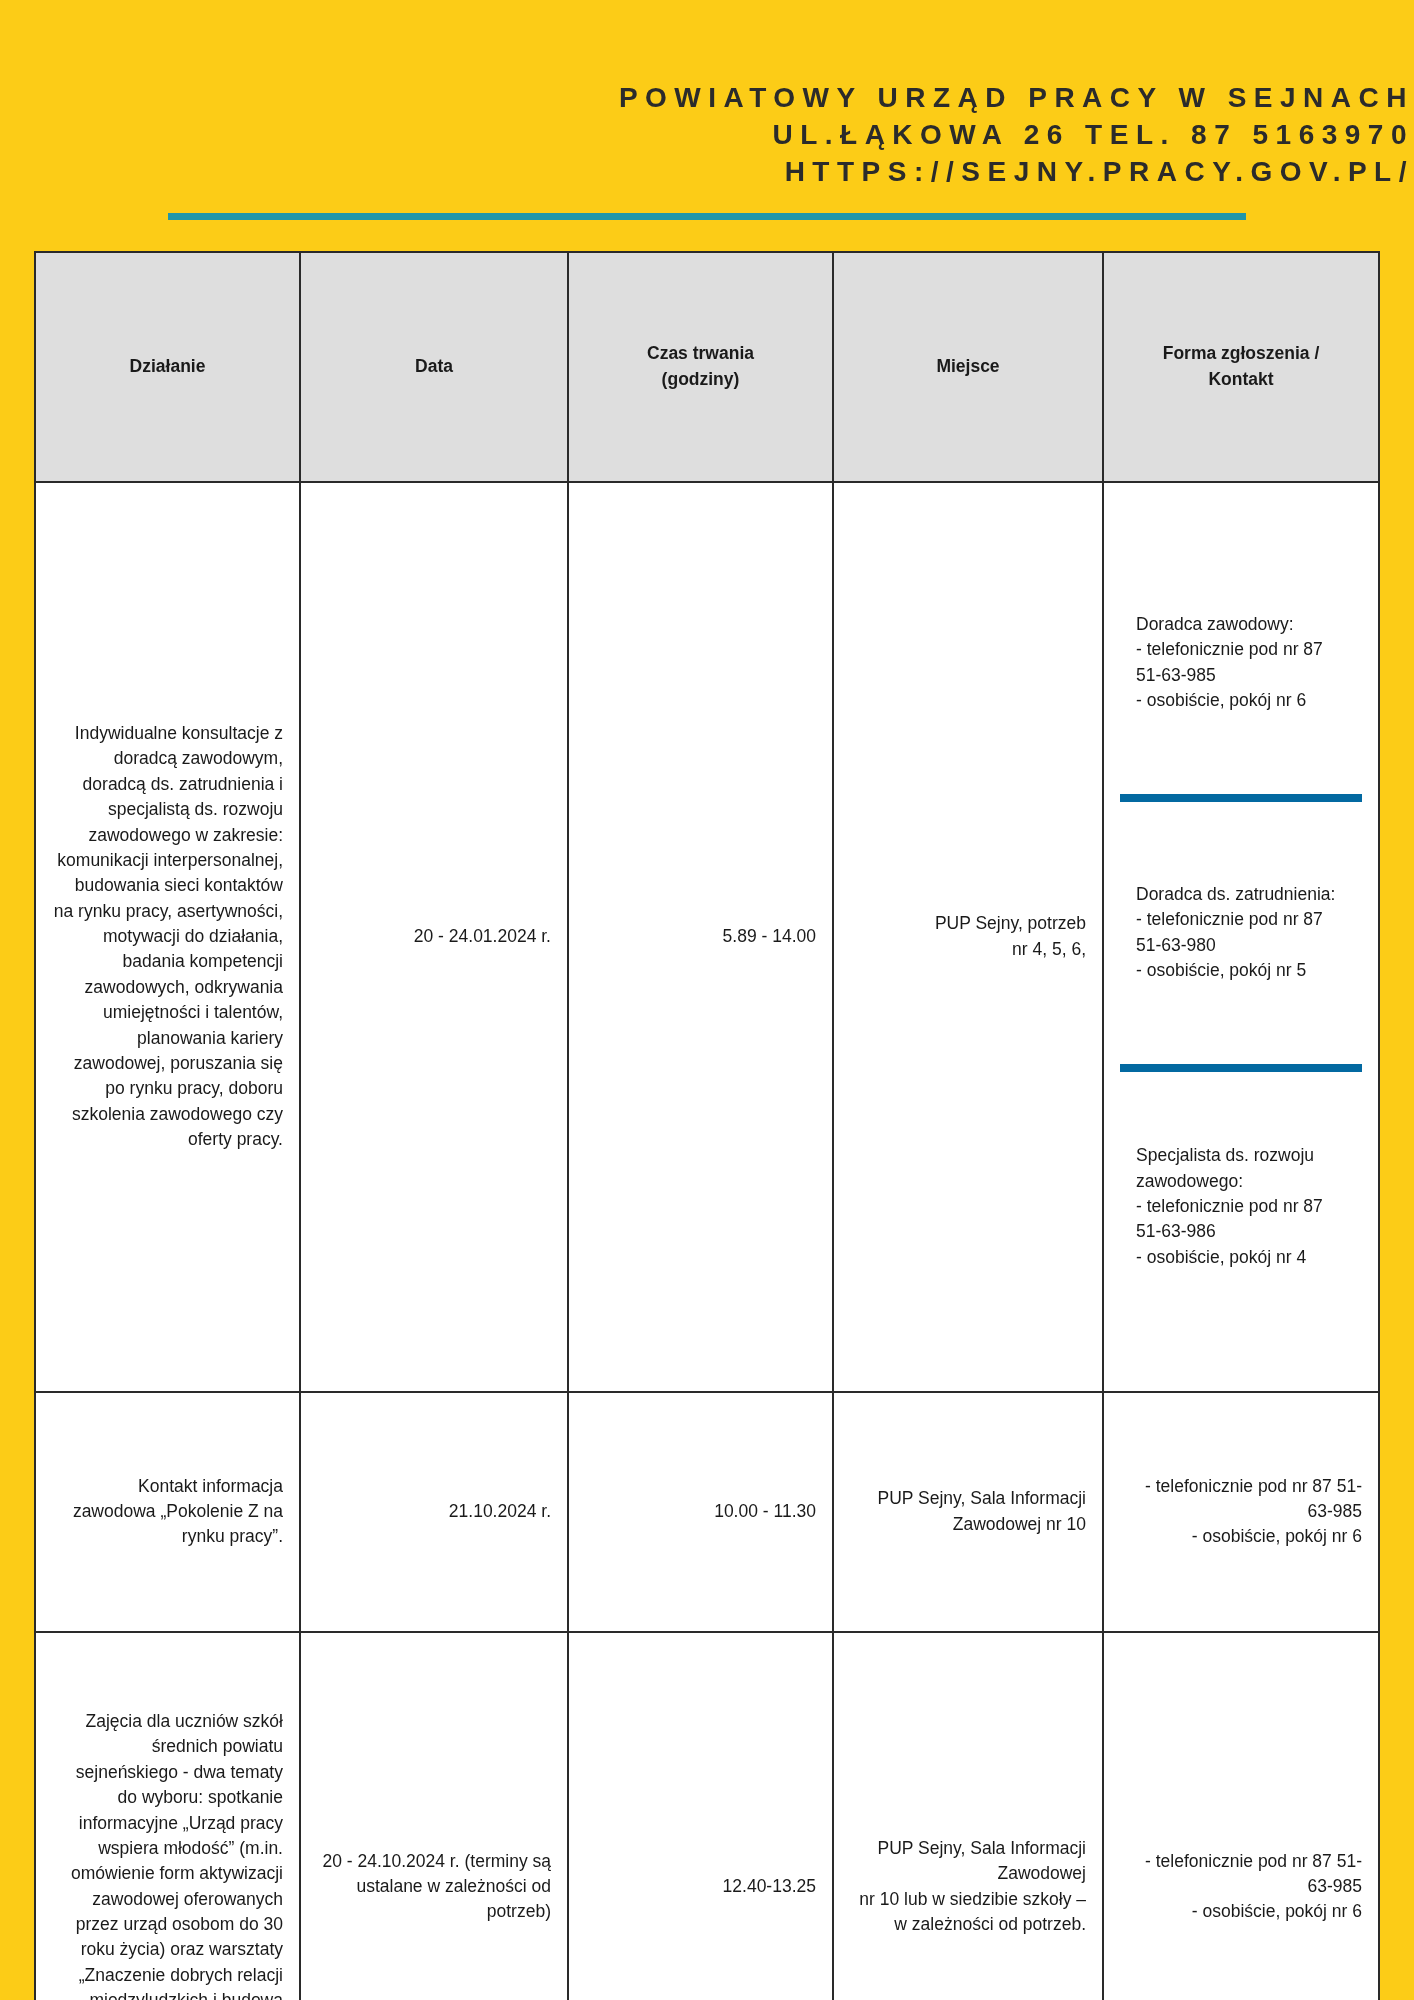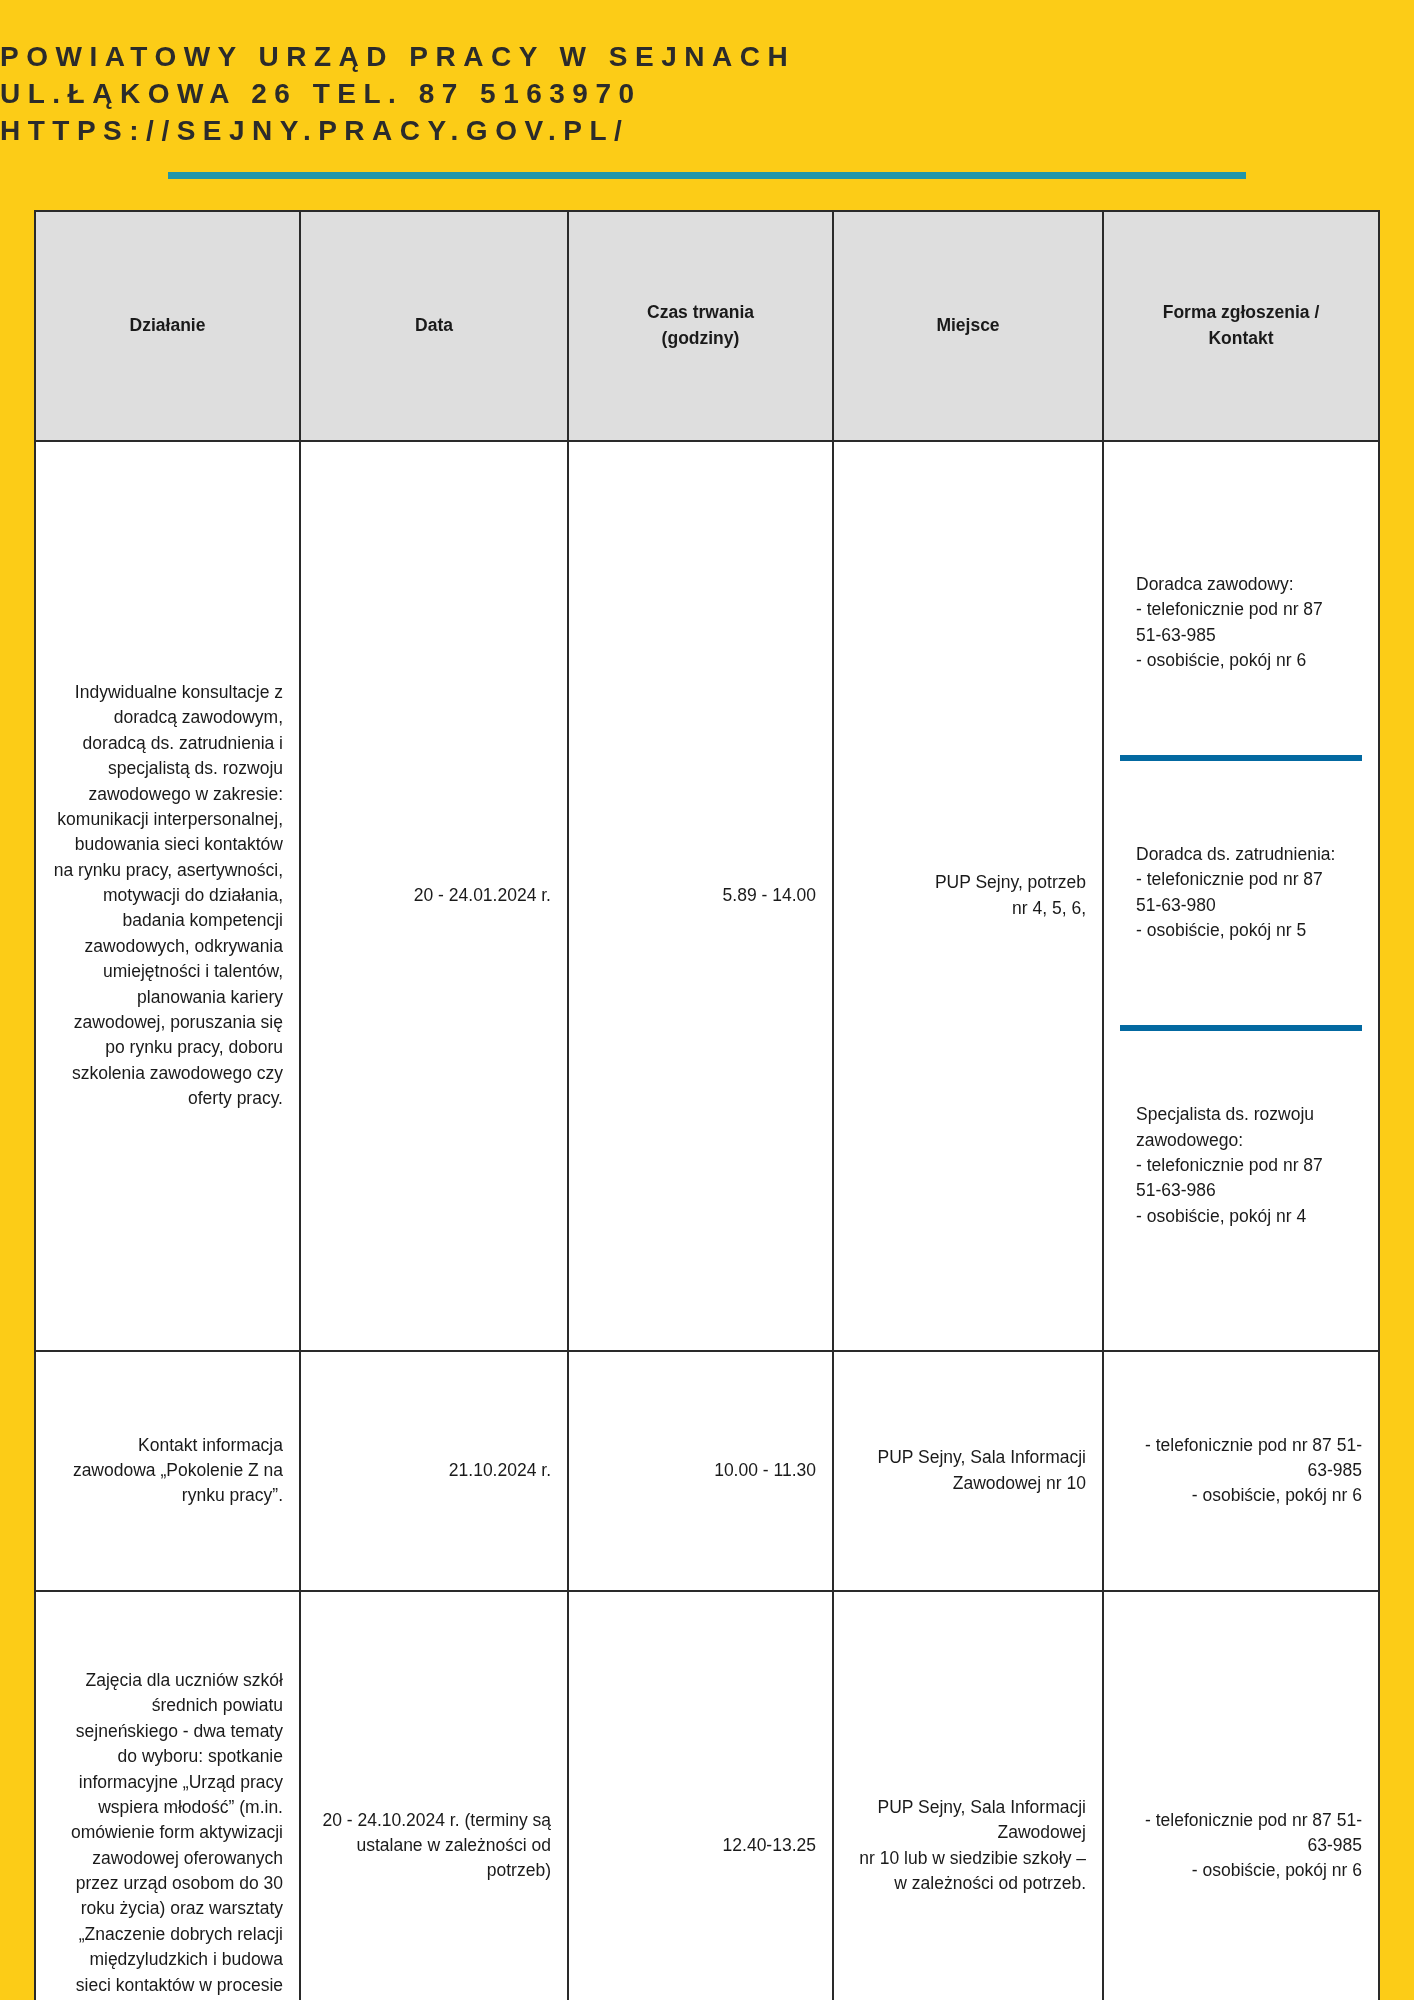--- a/index.html
+++ b/index.html
@@ -15,21 +15,22 @@
   }
   .page {
     width: 1414px;
     min-height: 2000px;
     box-sizing: border-box;
     padding: 0;
     position: relative;
   }
   .header {
     padding-top: 38px;
-    text-align: left;
+    text-align: right;
+    margin-top: 41px;
   }
   .header-line {
     font-weight: bold;
     font-size: 28px;
     letter-spacing: 7.5px;
     color: #2b2b2b;
     line-height: 1.33;
     white-space: nowrap;
   }
   .rule-wrap {
@@ -80,21 +81,21 @@
     vertical-align: middle;
   }
   td.center-mid {
     vertical-align: middle;
   }
   td.contact-split {
     padding: 0;
     vertical-align: top;
   }
   td.contact-split .sub {
-    border-bottom: 6px solid #0369a1;
+    border-bottom: 8px solid #0369a1;
     padding: 14px 16px;
     height: 270px;
     box-sizing: border-box;
     display: flex;
     align-items: center;
     font-size: 17.5px;
     line-height: 1.45;
     white-space: pre-line;
   }
   td.contact-split .sub:last-child {

